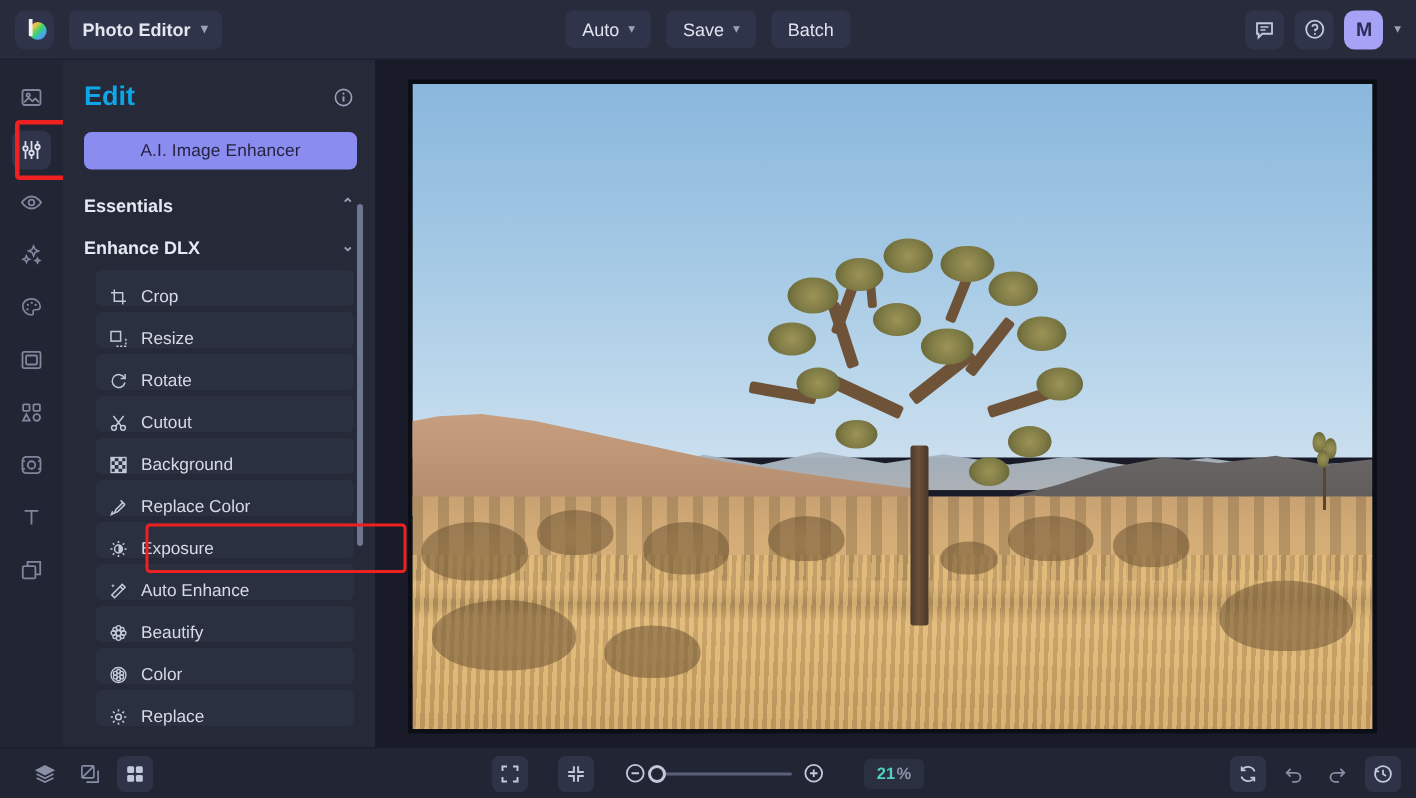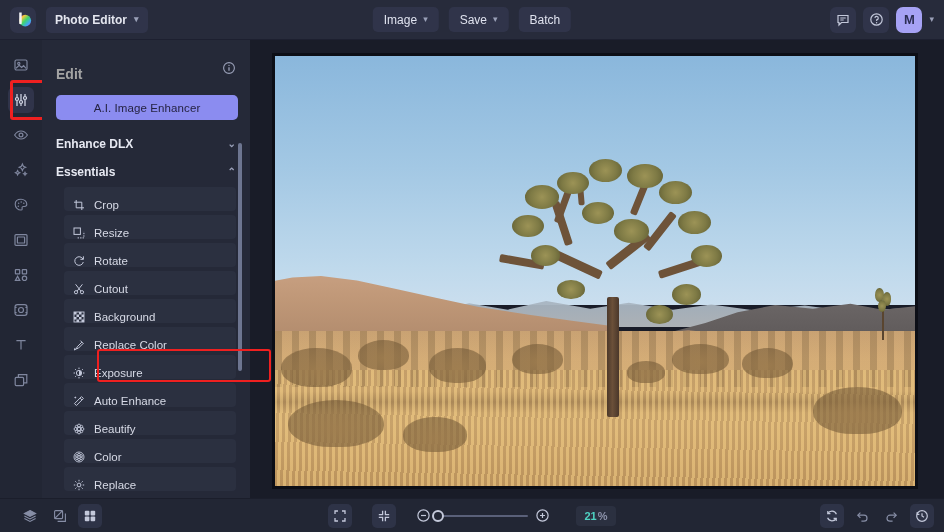--- a/index.html
+++ b/index.html
@@ -87,21 +87,21 @@
 
   
   .panel {
     width: 208px; flex: 0 0 208px; background: #252938;
     position: relative; display: flex; flex-direction: column;
   }
   .panel-head {
     display: flex; align-items: center; justify-content: space-between;
     padding: 14px 14px 0 14px;
   }
-  .panel-title { color: #a3a3a3; font-size: 14px; font-weight: bold; margin-top: 12px; }
+  .panel-title { color: #0ea5e9; font-size: 18px; font-weight: bold; }
   .enhance-btn {
     margin: 13px 12px 0 14px;
     height: 25px; border-radius: 5px;
     background: #8b8cf0; color: #252342;
     display: flex; align-items: center; justify-content: center;
     font-size: 11.5px; cursor: pointer; letter-spacing: .1px;
   }
   .panel-scroll {
     flex: 1; margin-top: 11px; overflow: hidden; position: relative;
     padding-left: 14px; padding-right: 14px;
@@ -281,21 +281,21 @@
         </svg>
       </div>
     </div>
     <div class="app-switch">
       <span>Photo Editor</span>
       <span class="chev-sm">▾</span>
     </div>
 
     <div class="center-group">
       <div class="tbtn">
-        <span>Image</span>
+        <span>Auto</span>
         <span class="chev-sm">▾</span>
       </div>
       <div class="tbtn">
         <span>Save</span>
         <span class="chev-sm">▾</span>
       </div>
       <div class="tbtn">
         <span>Batch</span>
       </div>
     </div>
@@ -432,27 +432,27 @@
         </span>
       </div>
 
       <div class="enhance-btn">
         <span>A.I. Image Enhancer</span>
       </div>
 
       <div class="panel-scroll">
 
         <div class="section-head">
+          <span>Essentials</span>
+          <span class="chev">⌃</span>
+        </div>
+
+        <div class="section-head">
           <span>Enhance DLX</span>
           <span class="chev">⌄</span>
-        </div>
-
-        <div class="section-head">
-          <span>Essentials</span>
-          <span class="chev">⌃</span>
         </div>
 
         <div class="menu-item">
           <span class="mi-icon">
             <svg width="12" height="12" viewBox="0 0 12 12" fill="none" stroke="#c3c8da" stroke-width="1">
               <path d="M3.2 1v7.8h7.8M1 3.2h7.8V11"></path>
             </svg>
           </span>
           <span>Crop</span>
         </div>

